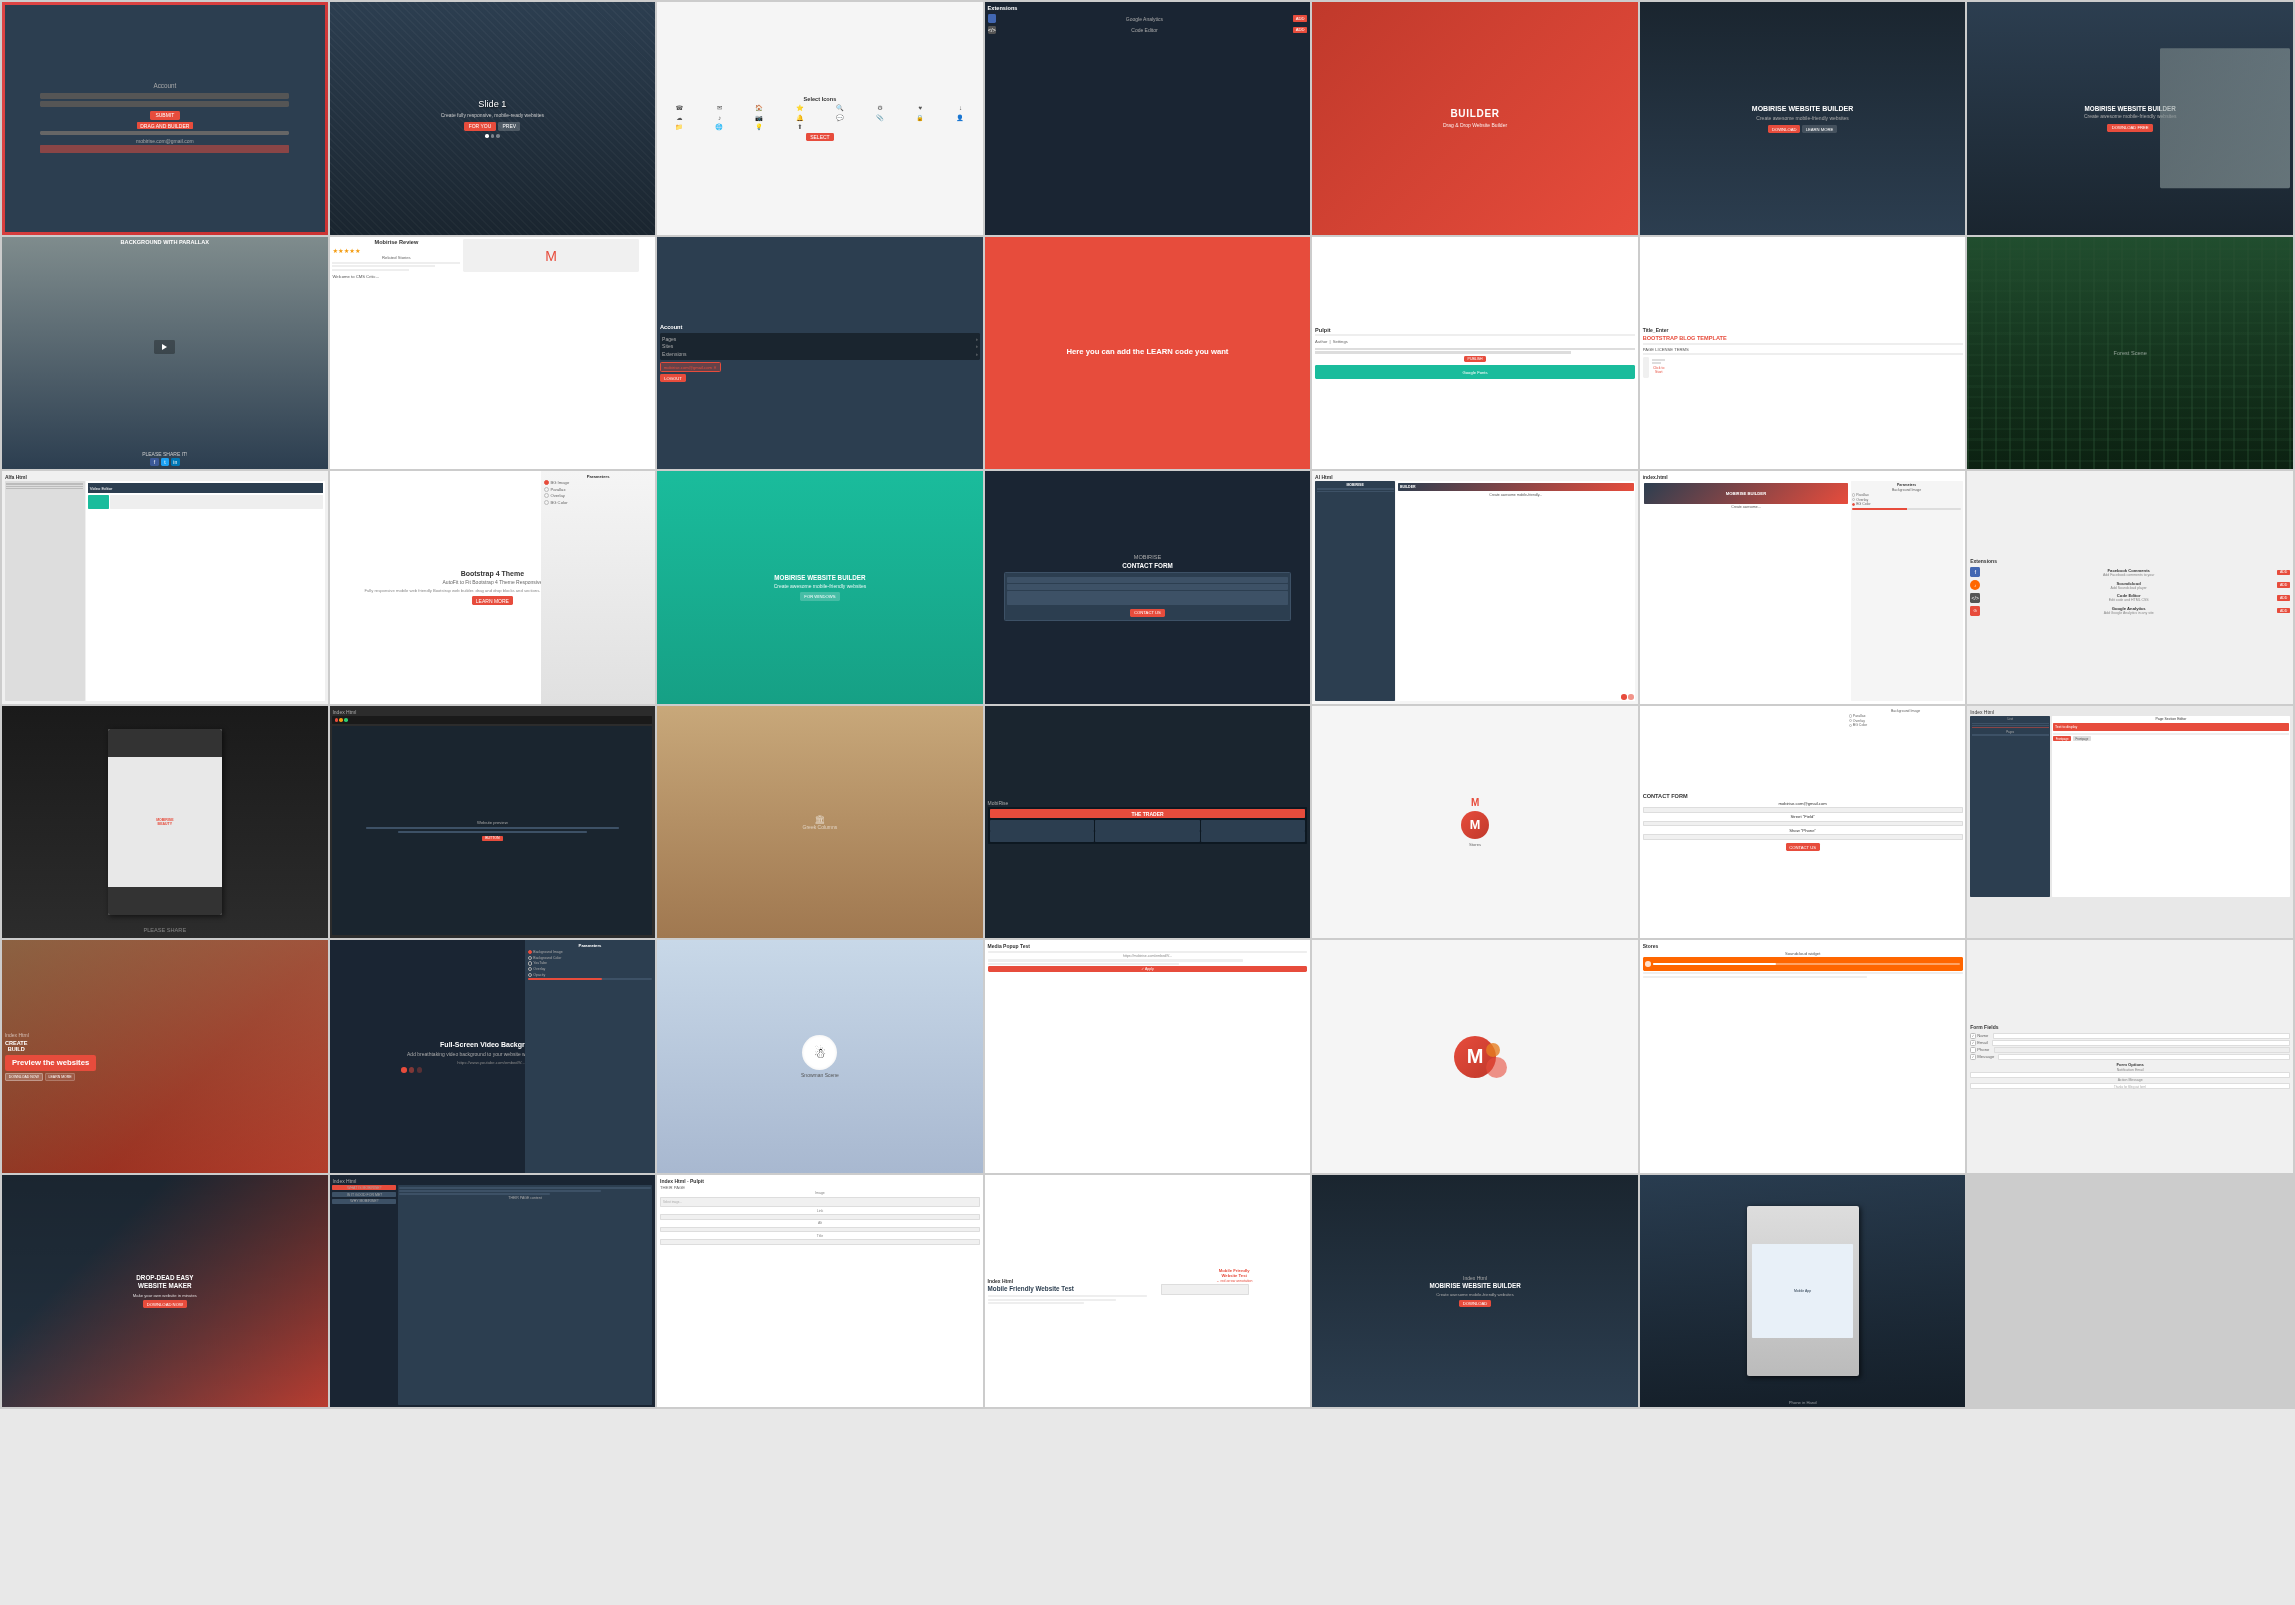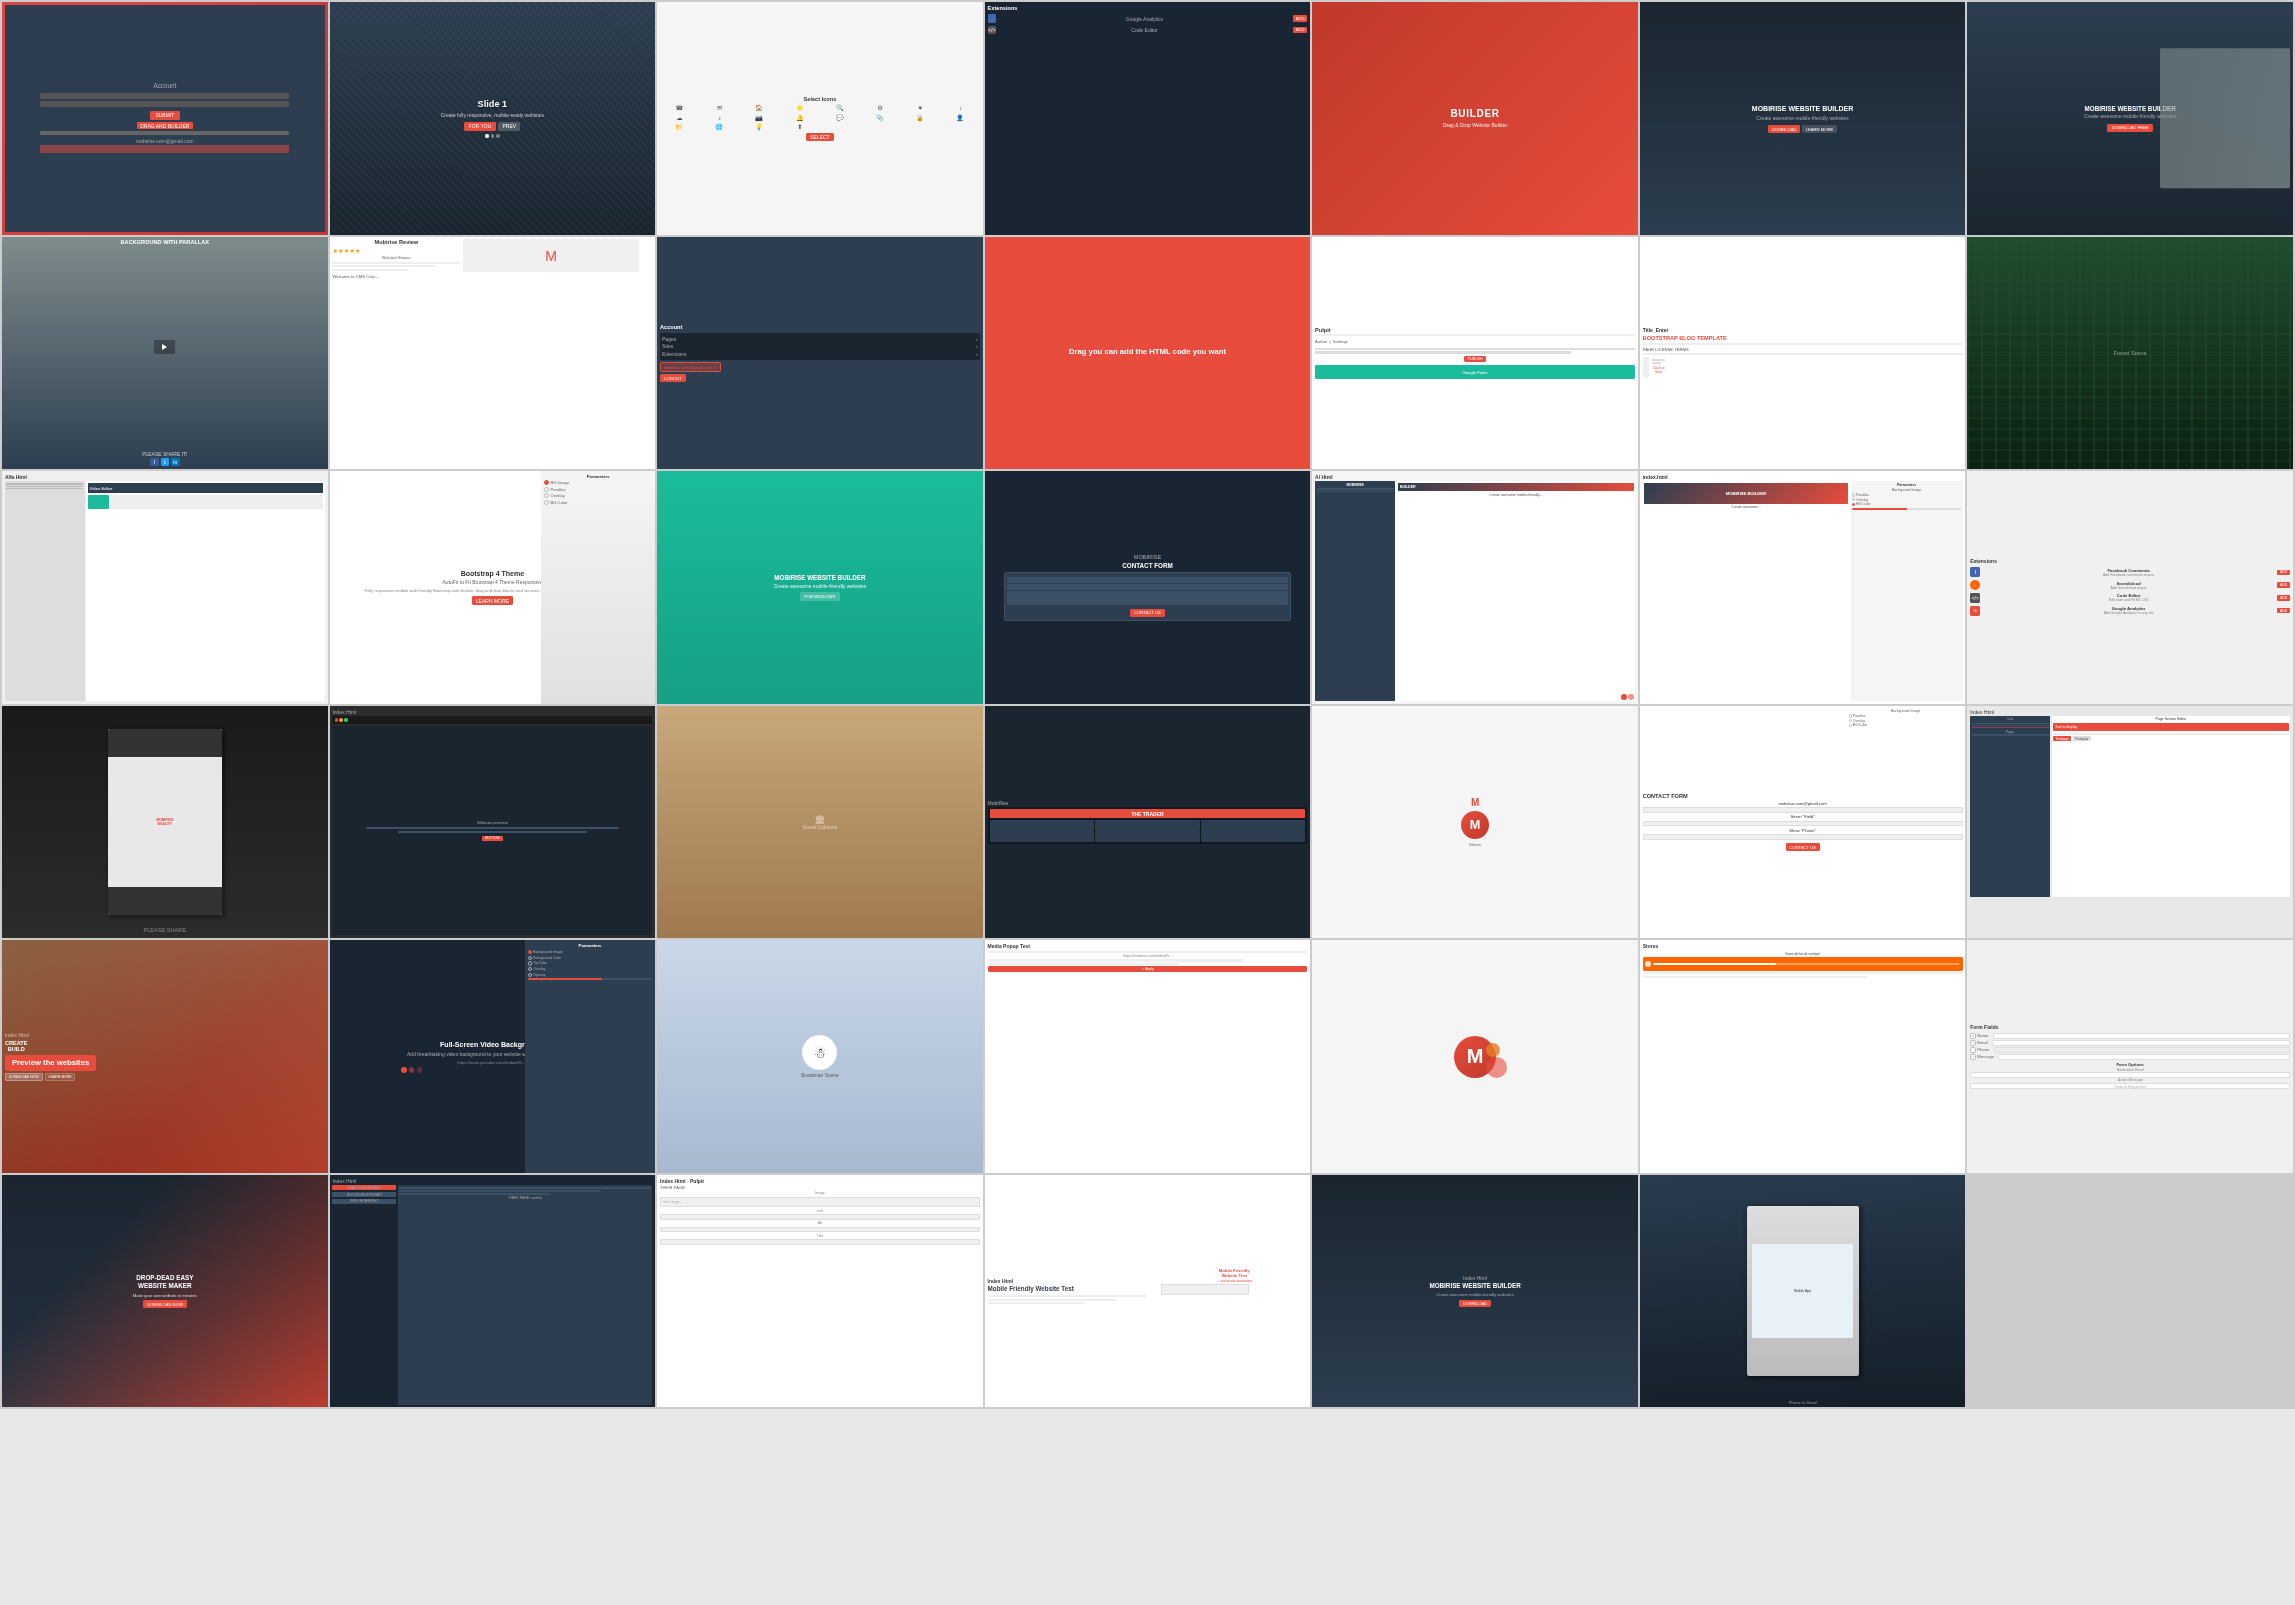--- a/index.html
+++ b/index.html
@@ -72,21 +72,21 @@
         <div style="width:80%;height:4.2px;background:#666;border-radius:1.4px;margin:1.4px 0;"></div>
         <div style="font-size:5px;color:#aaa;margin-top:1.4px;">mobirise.com@gmail.com</div>
         <div style="width:80%;height:8.4px;background:rgba(231,76,60,0.5);border-radius:0.7px;margin:1.4px 0;"></div>
       </div>
     </div>
   </div>
 
   <div class="grid-item">
     <div class="tile" style="background:linear-gradient(180deg,#2c3e50 0%,#1a252f 100%);color:white;padding:0;position:relative;">
       <div style="width:100%;height:100%;background:linear-gradient(180deg,rgba(0,0,0,0.3),rgba(0,0,0,0.6));display:flex;flex-direction:column;align-items:center;justify-content:center;background-image:repeating-linear-gradient(45deg,rgba(255,255,255,0.03) 0px,rgba(255,255,255,0.03) 1.4px,transparent 1.4px,transparent 5.6px);">
-        <div style="font-size:9.2px;font-weight:bold;color:white;text-shadow:0.7px 0.7px 2.1px rgba(0,0,0,0.8);">Slide 1</div>
+        <div style="font-size:9.2px;font-weight:normal;color:white;text-shadow:0.7px 0.7px 2.1px rgba(0,0,0,0.8);">Slide 1</div>
         <div style="font-size:5px;color:#ccc;margin-top:2.8px;text-align:center;max-width:80%;">Create fully responsive, mobile-ready websites</div>
         <div style="display:flex;gap:2.8px;margin-top:4.2px;">
           <div style="background:#e74c3c;color:white;padding:1.4px 4.2px;border-radius:1.4px;font-size:5px;">FOR YOU</div>
           <div style="background:rgba(255,255,255,0.2);color:white;padding:1.4px 4.2px;border-radius:1.4px;font-size:5px;">PREV</div>
         </div>
         <div style="display:flex;gap:2.1px;margin-top:3.5px;">
           <div style="width:3.5px;height:3.5px;background:white;border-radius:50%;"></div>
           <div style="width:3.5px;height:3.5px;background:rgba(255,255,255,0.4);border-radius:50%;"></div>
           <div style="width:3.5px;height:3.5px;background:rgba(255,255,255,0.4);border-radius:50%;"></div>
         </div>
@@ -222,21 +222,21 @@
         </div>
       </div>
       <div style="background:rgba(231,76,60,0.3);border:0.7px solid #e74c3c;border-radius:1.4px;padding:1.4px 2.8px;margin-top:2.1px;font-size:4.2px;color:#e74c3c;">mobirise.com@gmail.com ✕</div>
       <div style="background:#e74c3c;color:white;padding:1.4px 4.2px;border-radius:1.4px;font-size:4.2px;margin-top:2.1px;">LOGOUT</div>
     </div>
   </div>
 
 
   <div class="grid-item">
     <div class="tile" style="background:#e74c3c;color:white;padding:4.2px;">
-      <div style="font-size:7.7px;font-weight:bold;text-align:center;line-height:1.4;">Drag you can add the HTML code you want</div>
+      <div style="font-size:7.7px;font-weight:bold;text-align:center;line-height:1.4;">Here you can add the LEARN code you want</div>
     </div>
   </div>
 
   <div class="grid-item">
     <div class="tile" style="background:white;padding:2.8px;align-items:flex-start;">
       <div style="font-size:5.6px;color:#333;font-weight:bold;">Pulpit</div>
       <div style="height:2.1px;background:#eee;width:100%;margin:1.4px 0;"></div>
       <div style="display:flex;gap:2.1px;font-size:4.2px;color:#666;margin:1.4px 0;">
         <span>Author</span>
           <span>|</span>

